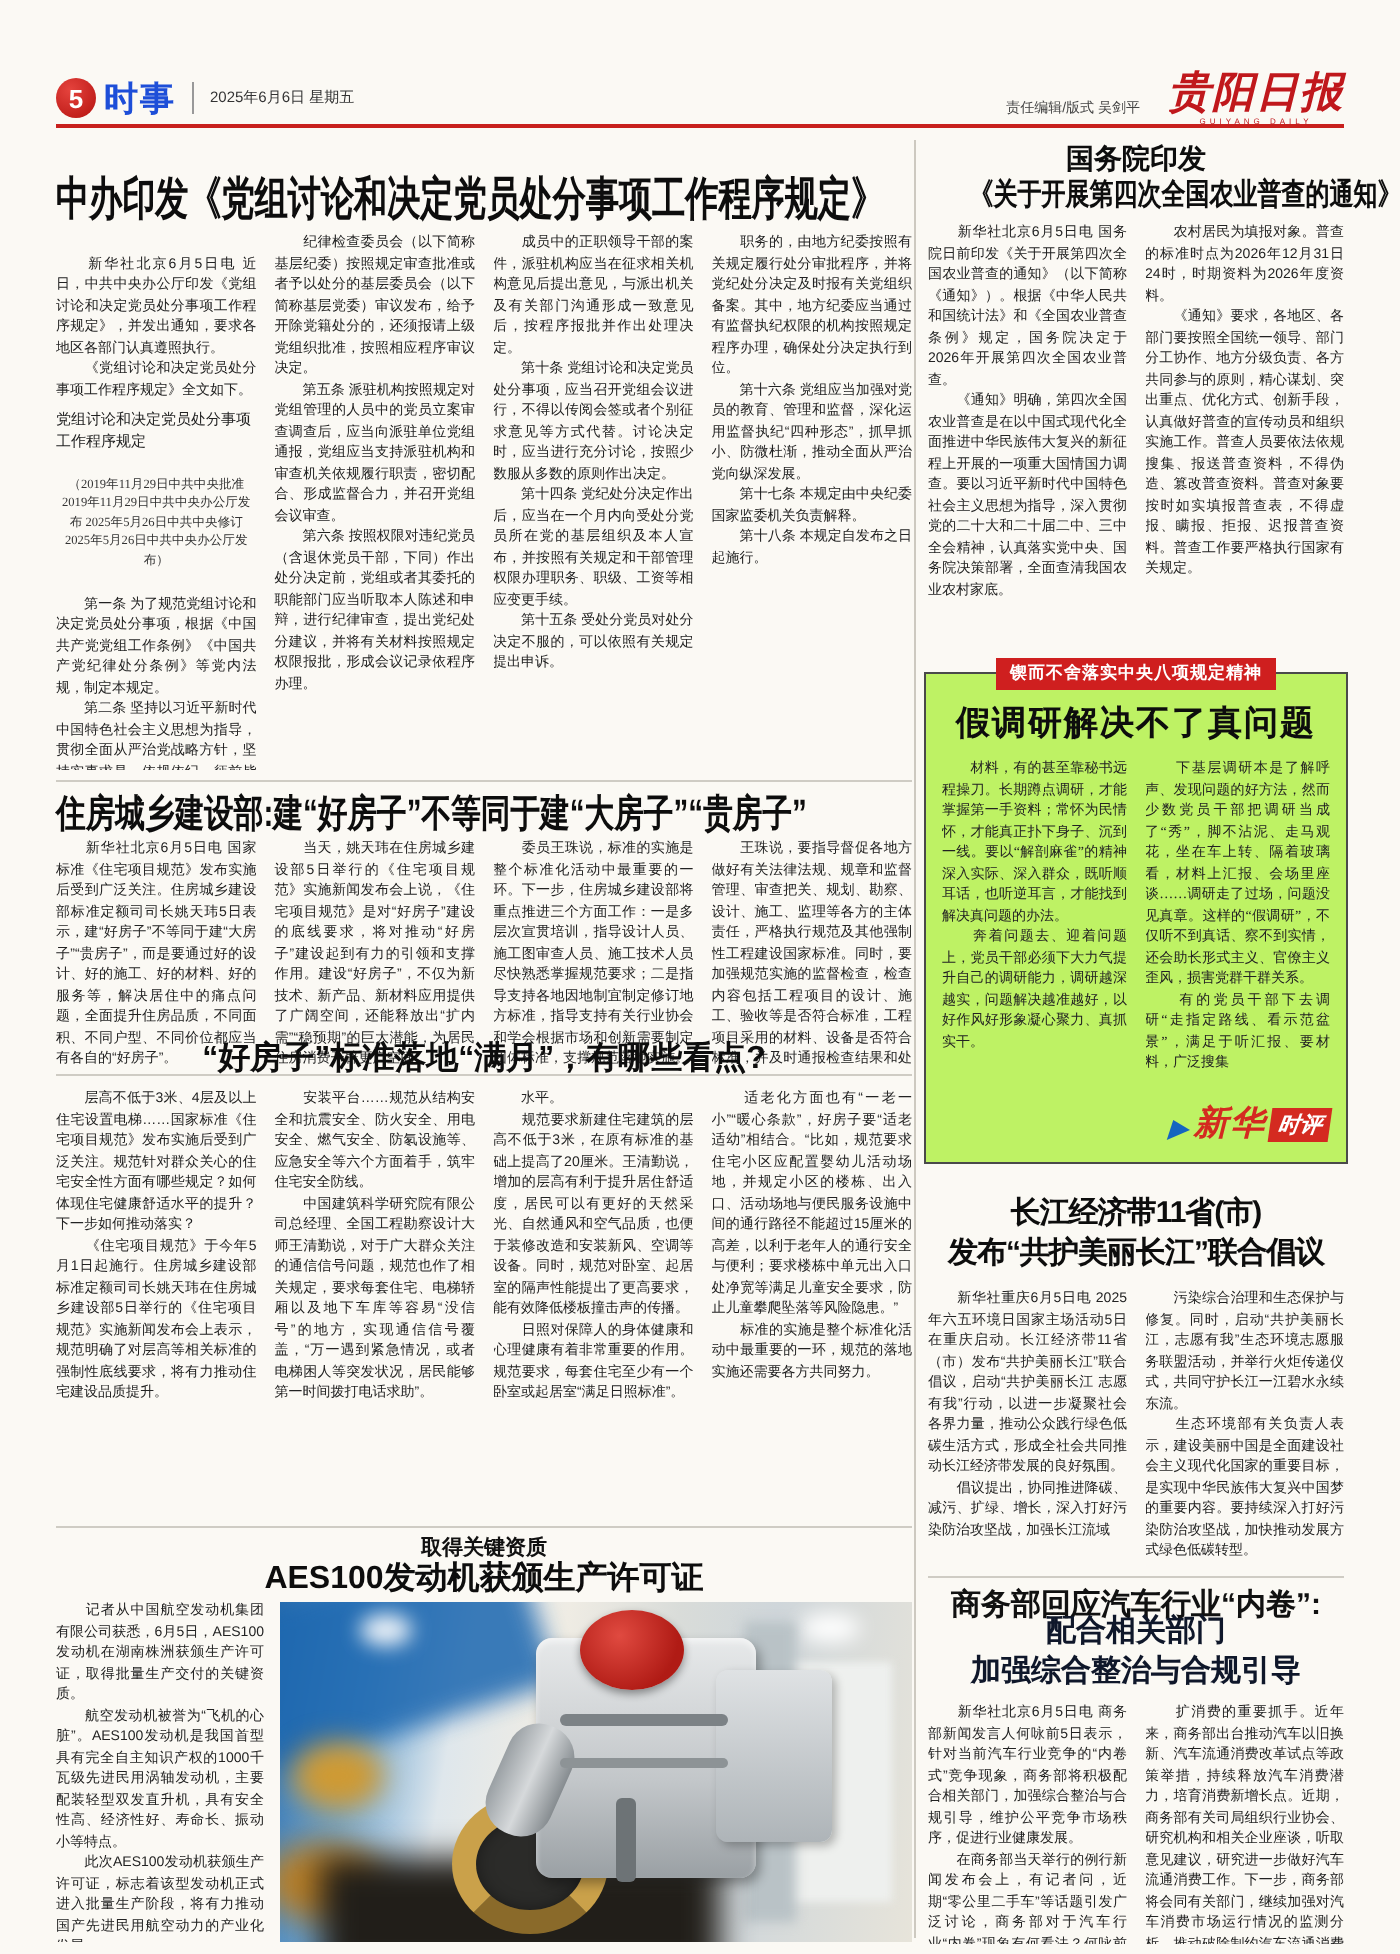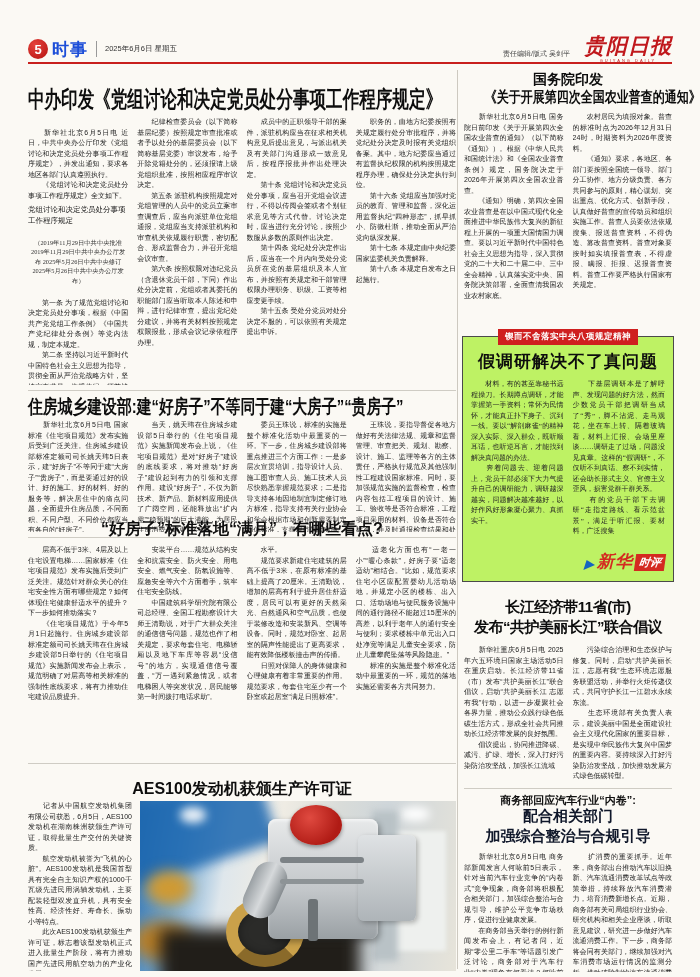--- a/index.html
+++ b/index.html
@@ -63,21 +63,21 @@
   .comment-badge { position:absolute; right:8px; bottom:8px; display:flex; align-items:flex-end; gap:2px; }
   .badge-swoosh { width:0; height:0; border-left:10px solid #1565c0; border-top:5px solid transparent;
                   border-bottom:5px solid transparent; transform:skewX(-18deg); margin-bottom:3px; }
   .badge-xinhua { font-size:17px; font-weight:900; font-style:italic; color:#d42a20; letter-spacing:1px; }
   .badge-shiping { font-size:11px; font-weight:bold; font-style:italic; color:#fff; background:#d42a20;
                    padding:1px 4px; transform:skewX(-8deg); margin-bottom:2px; }
   .yangtze-title { position:absolute; left:464px; top:597px; width:208px; text-align:center;
                    font-size:15px; font-weight:900; line-height:1.35; color:#0d0d0d; letter-spacing:-0.5px; }
   .yangtze-body { position:absolute; left:464px; top:645px; width:208px; height:138px; }
   .mofcom-kicker { position:absolute; left:464px; top:793px; width:208px; text-align:center;
-                   font-size:11px; font-weight:bold; color:#111; }
+                   font-size:15px; font-weight:bold; color:#111; }
   .mofcom-title { position:absolute; left:464px; top:806px; width:208px; text-align:center;
                   font-size:15px; font-weight:900; line-height:1.35; color:#0f172a; }
   .mofcom-body { position:absolute; left:464px; top:852px; width:208px; height:120px; }
   
   .aes-kicker { position:absolute; left:28px; top:767px; width:428px; text-align:center;
                 font-size:10.5px; font-weight:bold; color:#111; }
   .aes-title { position:absolute; left:28px; top:779px; width:428px; text-align:center;
                font-size:16px; font-weight:900; color:#0d0d0d; }
   .aes-colwrap { position:absolute; left:28px; top:801px; width:104px; height:170px; overflow:hidden; }
   .aes-col { font-size:7px; line-height:1.5; text-align:justify; white-space:pre-line; color:#222; }
@@ -172,20 +172,21 @@
 　　中国建筑科学研究院有限公司总经理、全国工程勘察设计大师王清勤说，对于广大群众关注的通信信号问题，规范也作了相关规定，要求每套住宅、电梯轿厢以及地下车库等容易“没信号”的地方，实现通信信号覆盖，“万一遇到紧急情况，或者电梯困人等突发状况，居民能够第一时间拨打电话求助”。</div>
     <div class="col">　　水平。
 　　规范要求新建住宅建筑的层高不低于3米，在原有标准的基础上提高了20厘米。王清勤说，增加的层高有利于提升居住舒适度，居民可以有更好的天然采光、自然通风和空气品质，也便于装修改造和安装新风、空调等设备。同时，规范对卧室、起居室的隔声性能提出了更高要求，能有效降低楼板撞击声的传播。
 　　日照对保障人的身体健康和心理健康有着非常重要的作用。规范要求，每套住宅至少有一个卧室或起居室“满足日照标准”。</div>
     <div class="col">　　适老化方面也有“一老一小”“暖心条款”，好房子要“适老适幼”相结合。“比如，规范要求住宅小区应配置婴幼儿活动场地，并规定小区的楼栋、出入口、活动场地与便民服务设施中间的通行路径不能超过15厘米的高差，以利于老年人的通行安全与便利；要求楼栋中单元出入口处净宽等满足儿童安全要求，防止儿童攀爬坠落等风险隐患。”
 　　标准的实施是整个标准化活动中最重要的一环，规范的落地实施还需要各方共同努力。</div>
   </div>
 
   <div class="hrule" style="left:28px; width:428px; top:763px;"></div>
 
+  <div class="aes-kicker">取得关键资质</div>
   <div class="aes-title">AES100发动机获颁生产许可证</div>
   <div class="aes-colwrap">
     <div class="aes-col">　　记者从中国航空发动机集团有限公司获悉，6月5日，AES100发动机在湖南株洲获颁生产许可证，取得批量生产交付的关键资质。
 　　航空发动机被誉为“飞机的心脏”。AES100发动机是我国首型具有完全自主知识产权的1000千瓦级先进民用涡轴发动机，主要配装轻型双发直升机，具有安全性高、经济性好、寿命长、振动小等特点。
 　　此次AES100发动机获颁生产许可证，标志着该型发动机正式进入批量生产阶段，将有力推动国产先进民用航空动力的产业化发展。
 　　据新华社电</div>
   </div>
   <div class="photo">
     <div class="ph ph-blue"></div>
     <div class="ph ph-glow1"></div>

